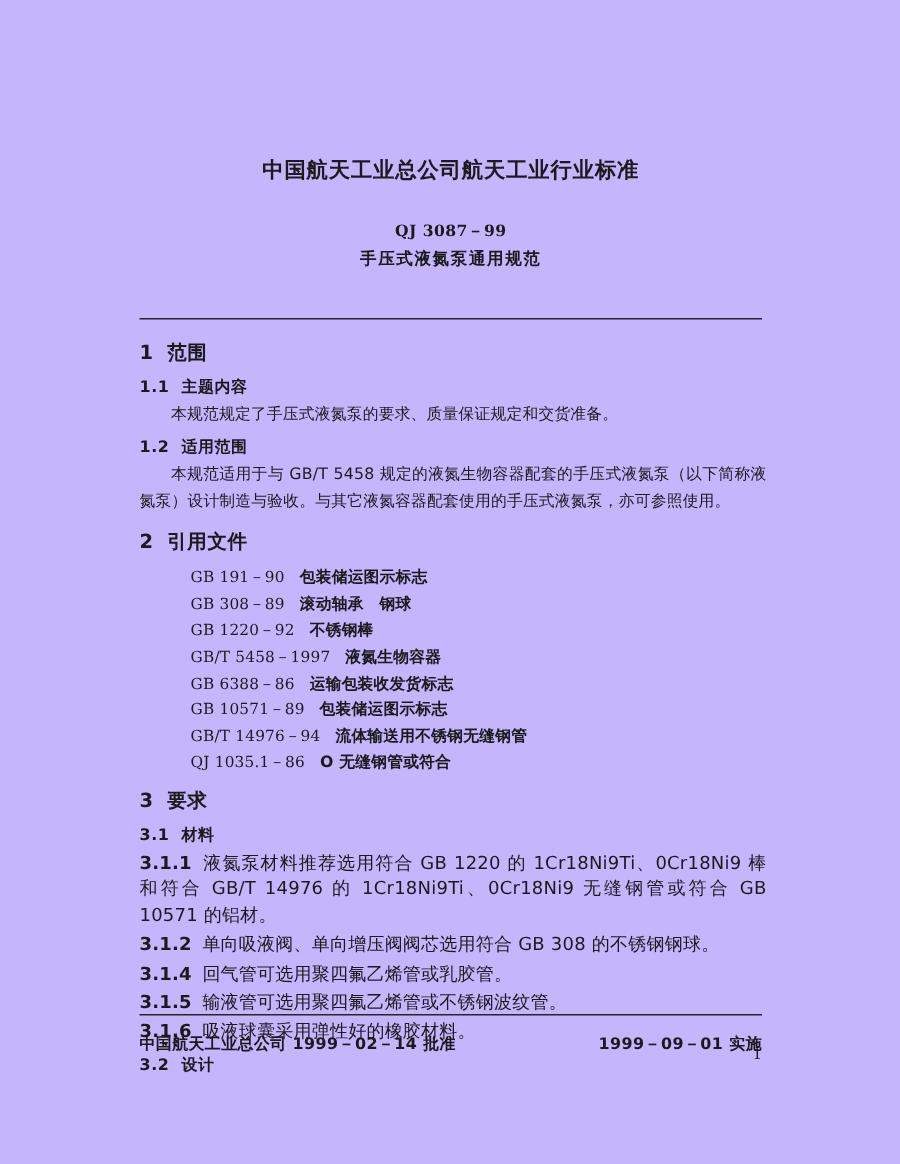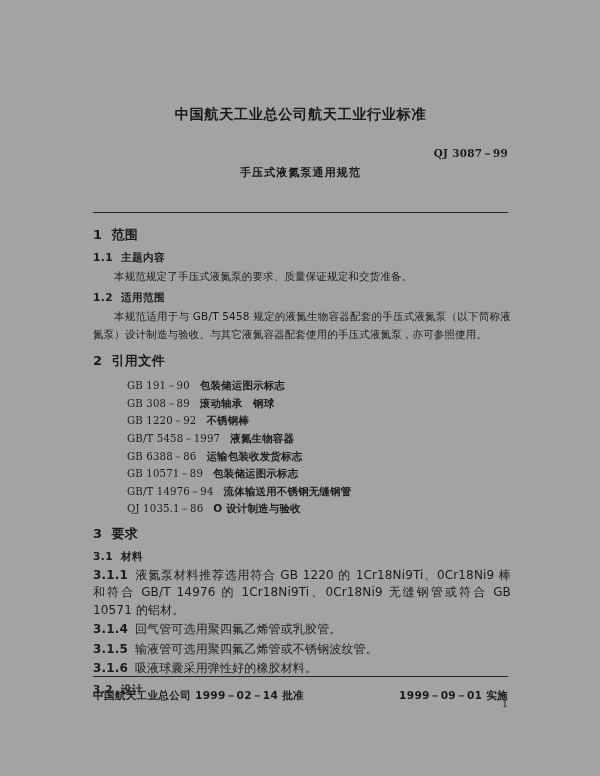--- a/index.html
+++ b/index.html
@@ -14,40 +14,40 @@
     color: #1b1b1b;
     position: relative;
     overflow: hidden;
   }
   .page {
     position: absolute;
     left: 0;
     top: 0;
     width: 600px;
     height: 776px;
-    background: #a3a3a3;
+    background: #c4b5fd;
   }
 
   
   .doc-header {
     position: absolute;
     left: 93px;
     top: 104px;
     width: 415px;
   }
   .issuer-line {
     text-align: center;
     font-size: 14.2px;
     font-weight: bold;
     letter-spacing: 0.6px;
     line-height: 20px;
     white-space: nowrap;
   }
   .std-number {
-    text-align: right;
+    text-align: center;
     font-size: 10.4px;
     font-weight: bold;
     font-family: "DejaVu Serif", "Liberation Serif", serif;
     margin-top: 23px;
     letter-spacing: 0.3px;
   }
   .doc-title {
     text-align: center;
     font-size: 11px;
     font-weight: bold;
@@ -206,34 +206,37 @@
       <li class="ref-item">
         <span class="code">GB 6388－86</span><span class="name">运输包装收发货标志</span>
       </li>
       <li class="ref-item">
         <span class="code">GB 10571－89</span><span class="name">包装储运图示标志</span>
       </li>
       <li class="ref-item">
         <span class="code">GB/T 14976－94</span><span class="name">流体输送用不锈钢无缝钢管</span>
       </li>
       <li class="ref-item">
-        <span class="code">QJ 1035.1－86</span><span class="name">O 设计制造与验收</span>
+        <span class="code">QJ 1035.1－86</span><span class="name">O 无缝钢管或符合</span>
       </li>
     </ul>
 
     <div class="clause-h1" style="margin-top:7px;">
       <span class="num">3</span><span>要求</span>
     </div>
 
     <div class="clause-h2">
       <span class="num">3.1</span><span>材料</span>
     </div>
 
     <p class="clause-item">
       <span class="num">3.1.1</span><span>液氮泵材料推荐选用符合 GB 1220 的 1Cr18Ni9Ti、0Cr18Ni9 棒和符合 GB/T 14976 的 1Cr18Ni9Ti、0Cr18Ni9 无缝钢管或符合 GB 10571 的铝材。</span>
+    </p>
+    <p class="clause-item">
+      <span class="num">3.1.2</span><span>单向吸液阀、单向增压阀阀芯选用符合 GB 308 的不锈钢钢球。</span>
     </p>
     <p class="clause-item">
       <span class="num">3.1.4</span><span>回气管可选用聚四氟乙烯管或乳胶管。</span>
     </p>
     <p class="clause-item">
       <span class="num">3.1.5</span><span>输液管可选用聚四氟乙烯管或不锈钢波纹管。</span>
     </p>
     <p class="clause-item">
       <span class="num">3.1.6</span><span>吸液球囊采用弹性好的橡胶材料。</span>
     </p>

